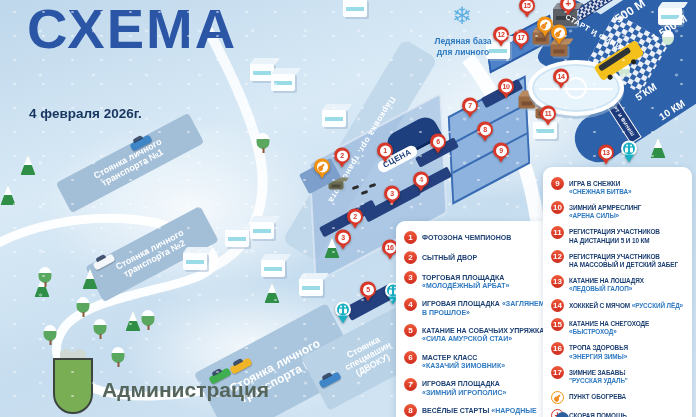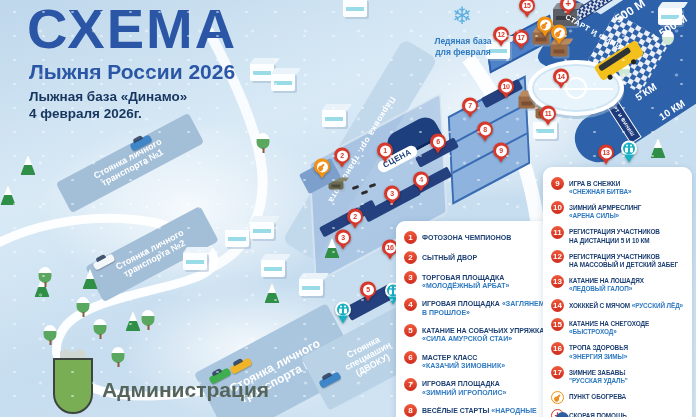--- a/index.html
+++ b/index.html
@@ -193,25 +193,23 @@
   <div class="tlabel" id="l10" data-name="distance-label-10km">10 КМ</div>
   <div id="sfA" data-name="start-finish-label">СТАРТ И ФИНИШ</div>
   <div id="sfB" data-name="start-finish-strip">
       <span data-name="start-finish-label">СТАРТ И ФИНИШ</span>
     </div>
 
   <div class="bus" data-name="snow-groomer"></div>
 
   <div id="flake" data-name="snowflake-icon">❄</div>
   <div id="slide1" data-name="ice-slide-label">Ледяная база</div>
-  <div id="slide2" data-name="ice-slide-label">для февраля</div>
+  <div id="slide2" data-name="ice-slide-label">для личного</div>
 
   <div id="title" data-name="poster-title">СХЕМА</div>
-  <div id="subtitle" data-name="event-name">Лыжня России 2026</div>
-  <div id="base1" data-name="venue-line">Лыжная база «Динамо»</div>
   <div id="base2" data-name="date-line">4 февраля 2026г.</div>
 
   <div class="panel" id="legend-col-1" data-name="legend-panel-left">
       <div class="itm" data-name="legend-item">
         <div class="badge num" data-name="legend-item-number">1</div>
         <div class="txt" data-name="legend-item-label">
           <div class="line" data-name="legend-item-line"><span class="n" data-name="legend-text-segment">ФОТОЗОНА ЧЕМПИОНОВ</span></div>
         </div>
       </div>
       <div class="itm" data-name="legend-item">

